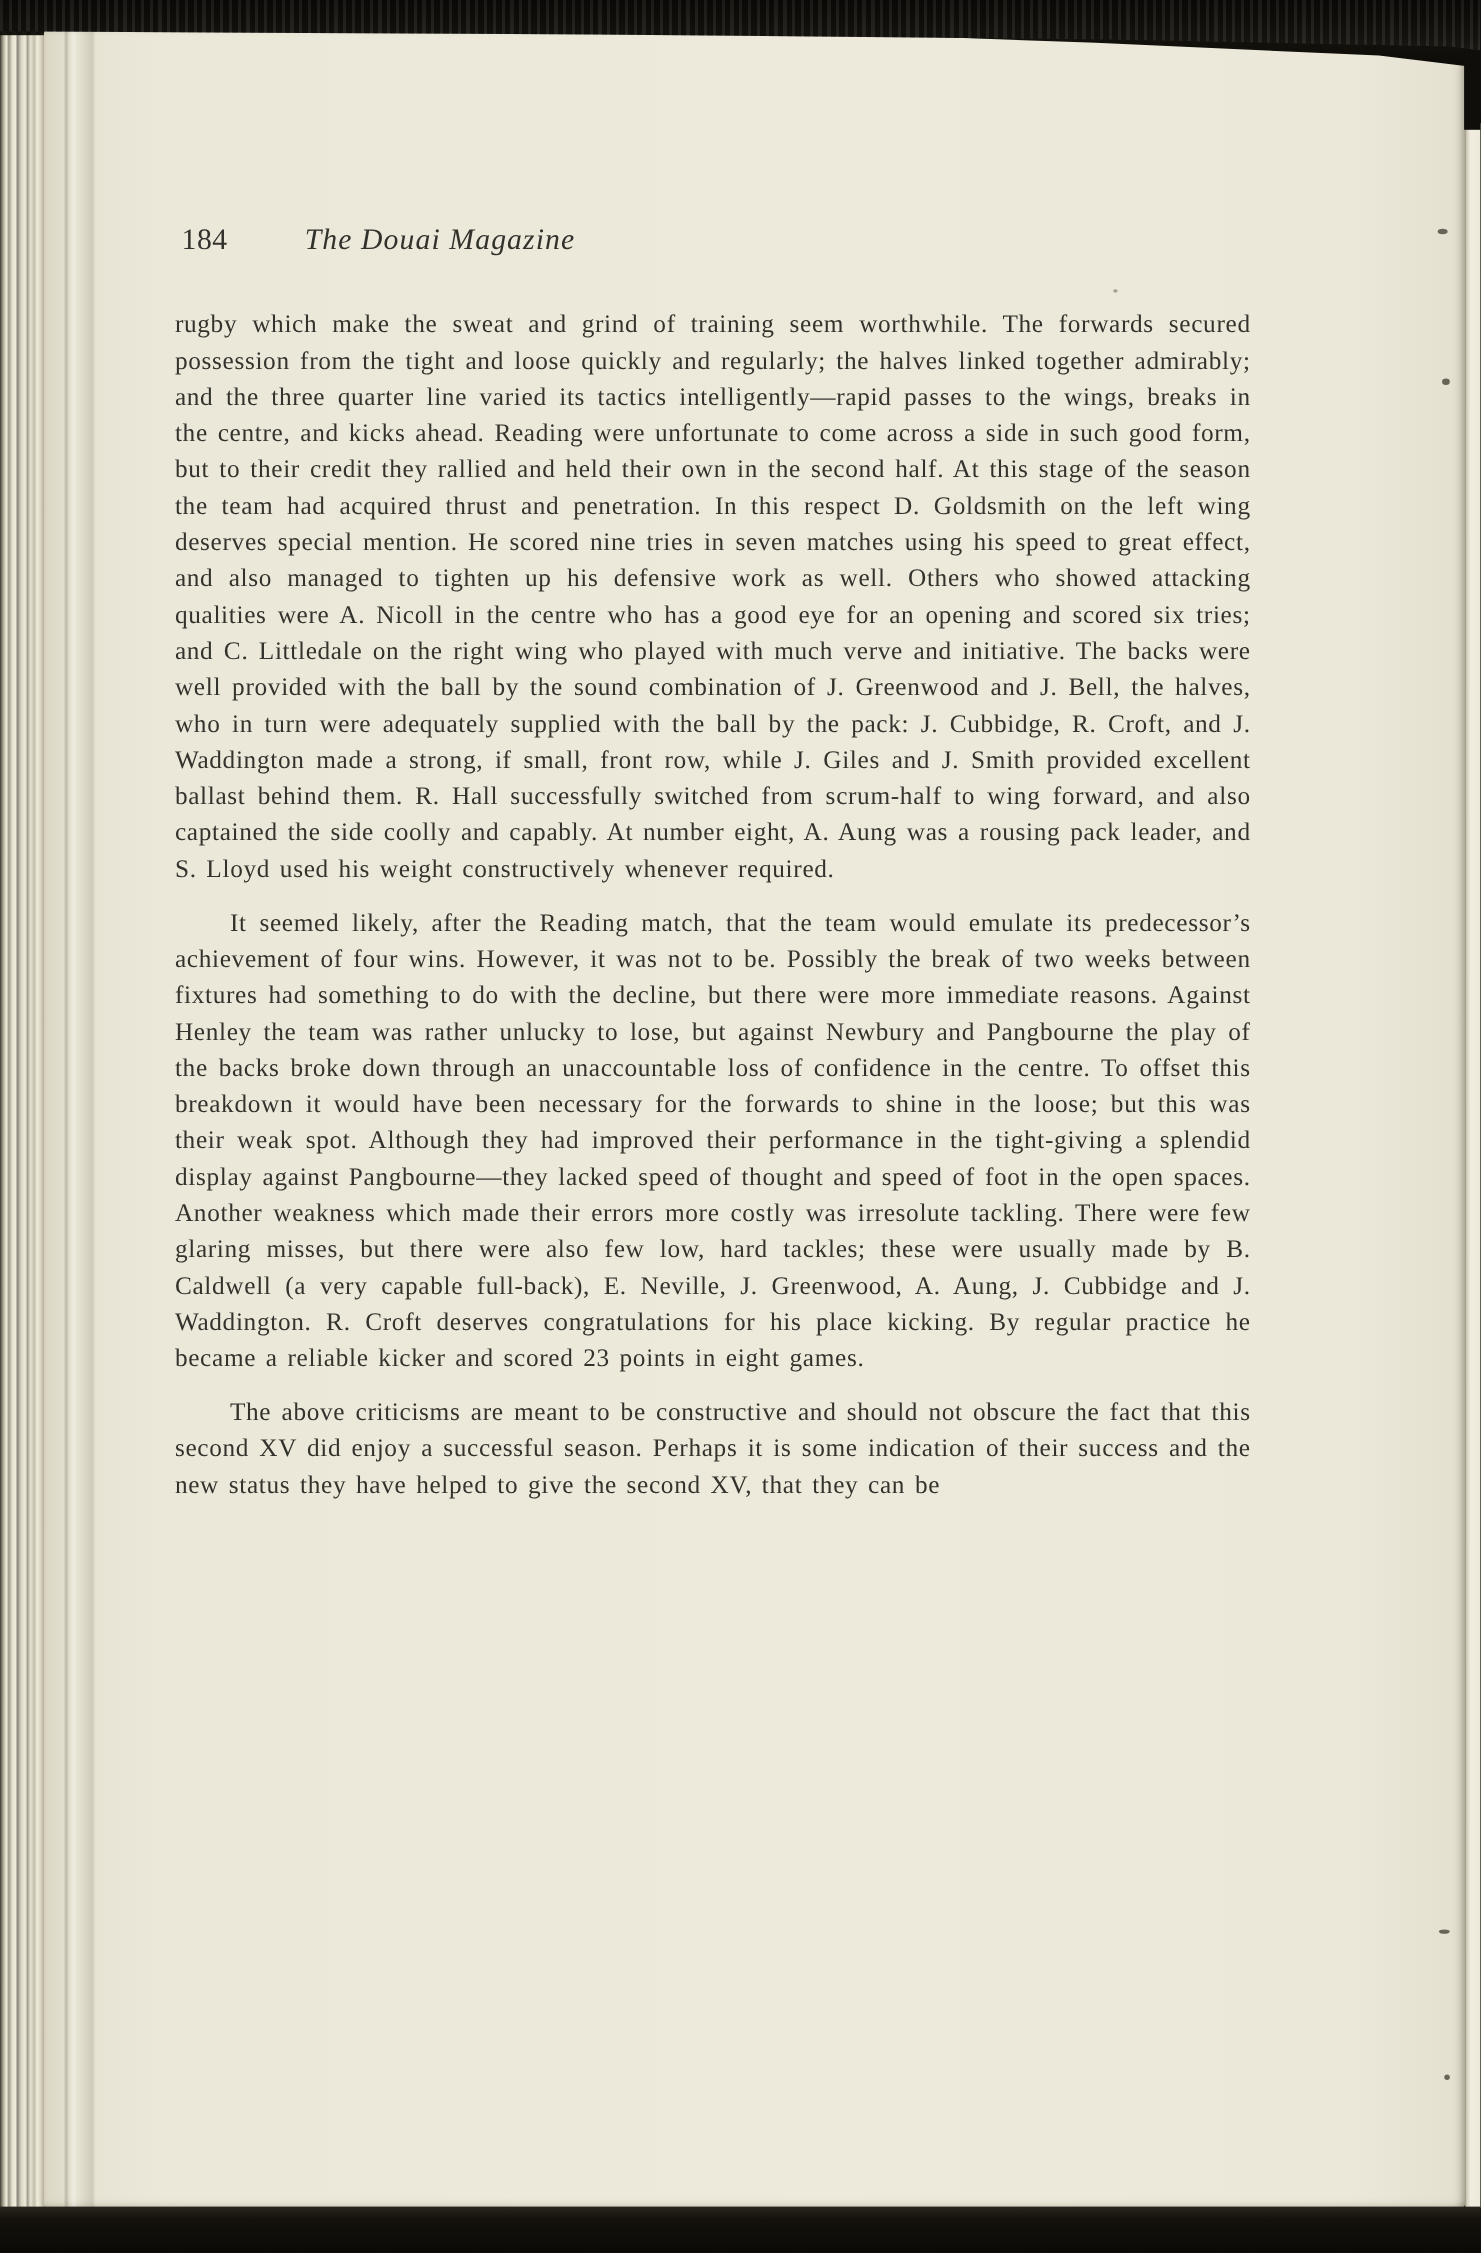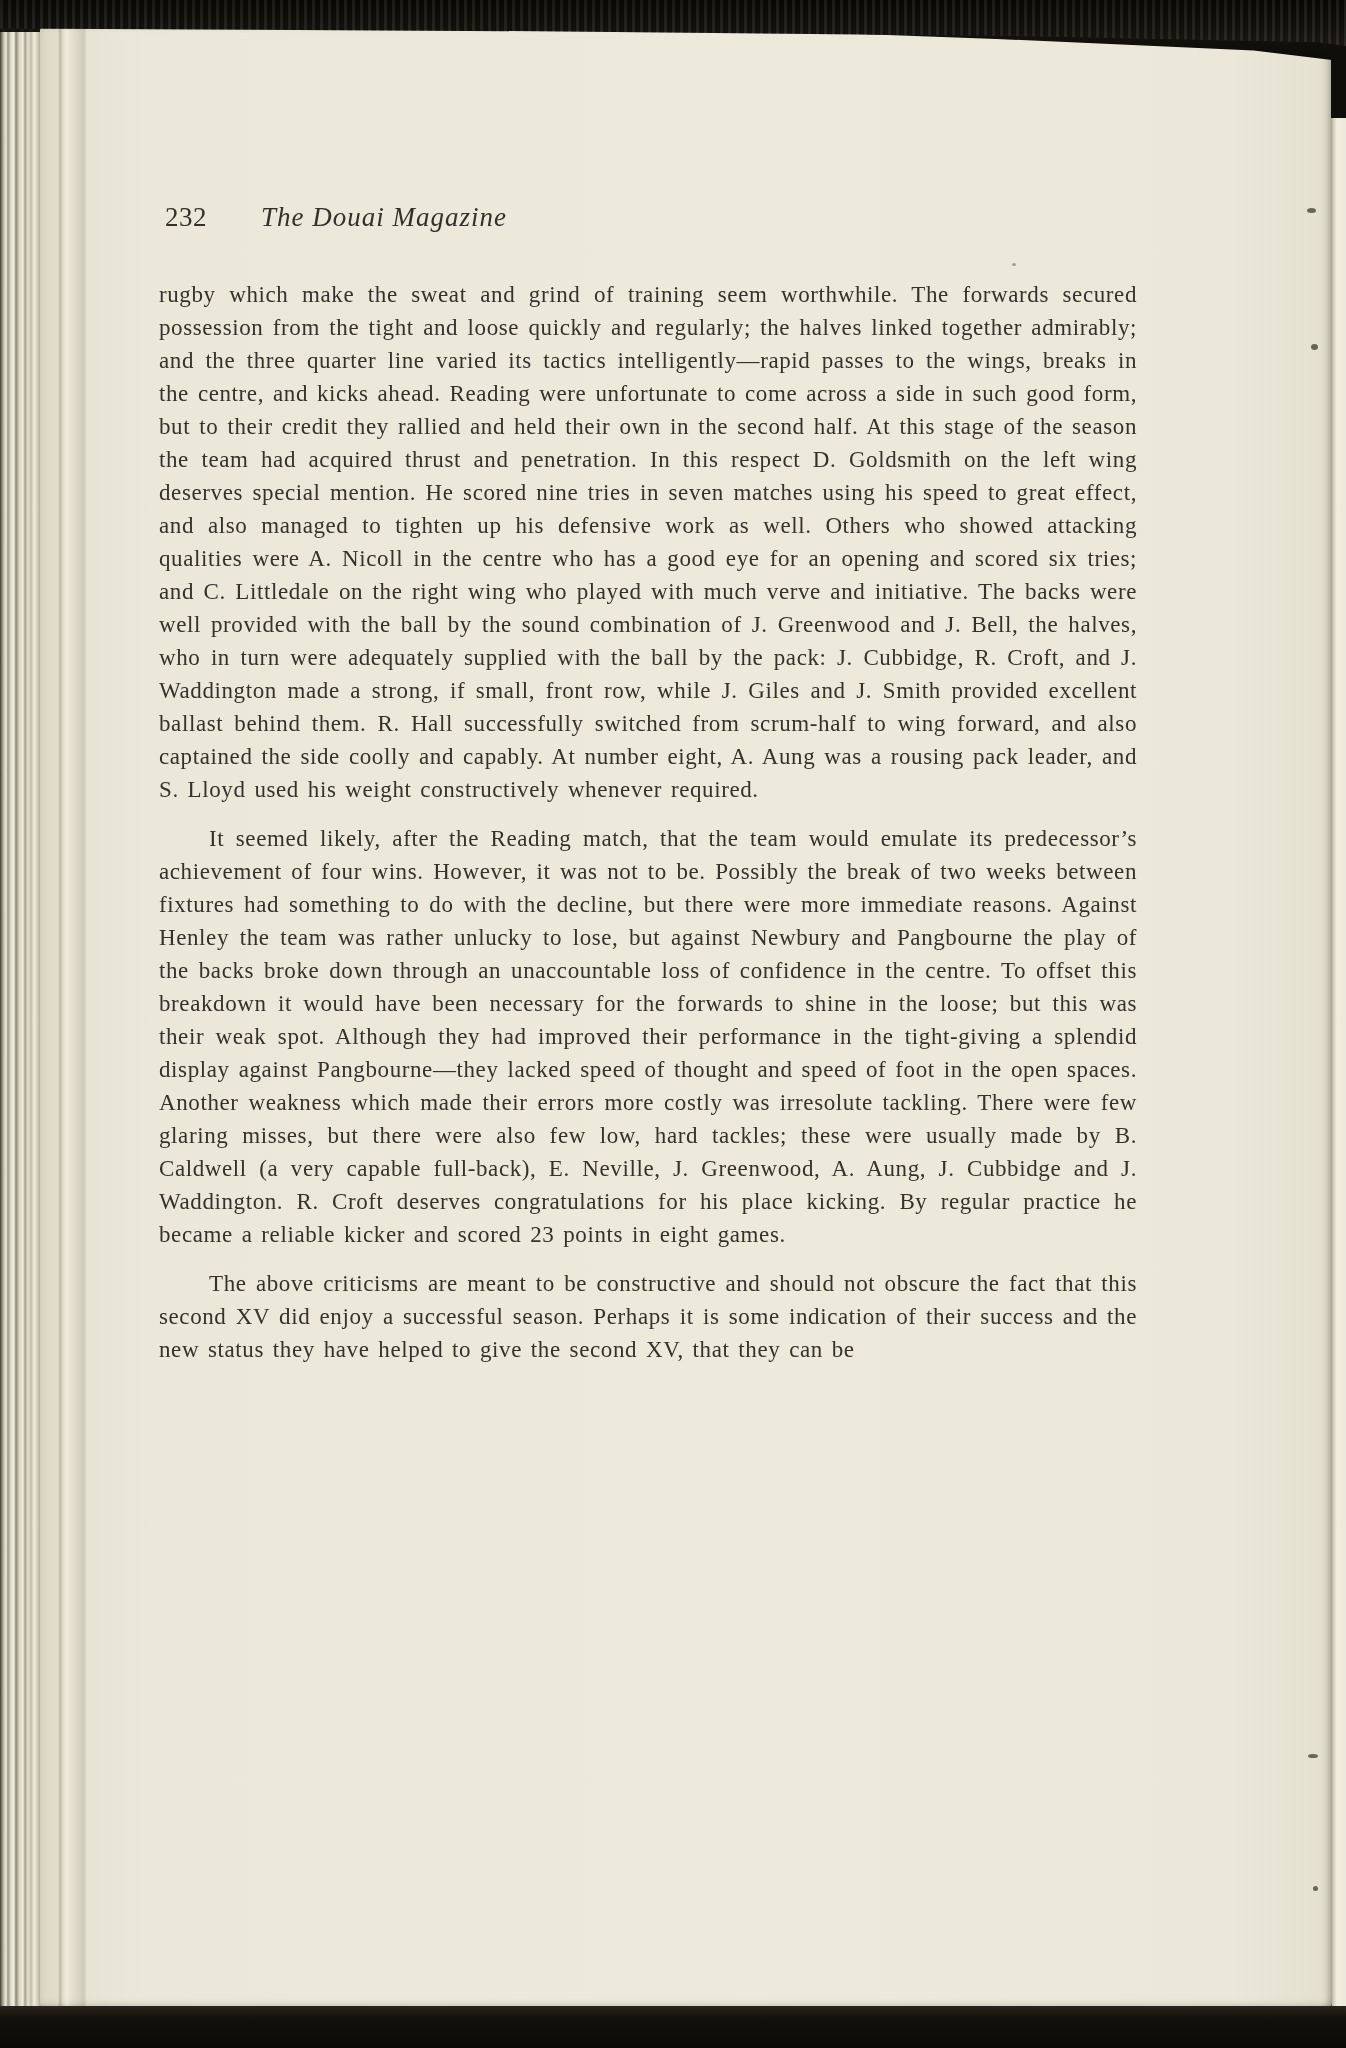--- a/index.html
+++ b/index.html
@@ -73,21 +73,21 @@
   .content{
     position:absolute;left:119px;top:173px;width:978px;
     color:#33312c;
   }
   .page-header{
     display:flex;align-items:baseline;
     font-size:27px;line-height:33px;letter-spacing:0.5px;
     margin:0 0 44px 6px;
   }
   .page-number{font-style:normal;}
-  .magazine-title{font-style:italic;margin-left:54px;letter-spacing:1px;}
+  .magazine-title{font-style:italic;margin-left:70px;letter-spacing:1px;}
   .body-text p{
     margin:0 0 16px 0;
     font-size:23px;line-height:33px;
     letter-spacing:0.6px;word-spacing:2.5px;
     text-align:justify;
     color:#34322c;
   }
   .body-text p.indent{text-indent:50px;}
   
   .speck{position:absolute;background:#4a4538;border-radius:50%;z-index:5;opacity:0.8;}
@@ -101,21 +101,21 @@
 <body>
 
 <div class="scene">
 
   <div class="page-edges"></div>
 
   <div class="page">
     <div class="content">
 
       <div class="page-header">
-        <span class="page-number">232</span>
+        <span class="page-number">184</span>
         <span class="magazine-title">The Douai Magazine</span>
       </div>
 
       <div class="body-text">
         <p>rugby which make the sweat and grind of training seem worthwhile. The forwards secured possession from the tight and loose quickly and regularly; the halves linked together admirably; and the three quarter line varied its tactics intelligently—rapid passes to the wings, breaks in the centre, and kicks ahead.  Reading were unfortunate to come across a side in such good form, but to their credit they rallied and held their own in the second half.  At this stage of the season the team had acquired thrust and penetration. In this respect D. Goldsmith on the left wing deserves special mention.  He scored nine tries in seven matches using his speed to great effect, and also managed to tighten up his defensive work as well.  Others who showed attacking qualities were A. Nicoll in the centre who has a good eye for an opening and scored six tries; and C. Littledale on the right wing who played with much verve and initiative.  The backs were well provided with the ball by the sound combination of J. Greenwood and J. Bell, the halves, who in turn were adequately supplied with the ball by the pack: J. Cubbidge, R. Croft, and J. Waddington made a strong, if small, front row, while J. Giles and J. Smith provided excellent ballast behind them.  R. Hall successfully switched from scrum-half to wing forward, and also captained the side coolly and capably.  At number eight, A. Aung was a rousing pack leader, and S. Lloyd used his weight constructively whenever required.</p>
         <p class="indent">It seemed likely, after the Reading match, that the team would emulate its predecessor’s achievement of four wins.  However, it was not to be.  Possibly the break of two weeks between fixtures had something to do with the decline, but there were more immediate reasons.  Against Henley the team was rather unlucky to lose, but against Newbury and Pangbourne the play of the backs broke down through an unaccountable loss of confidence in the centre.  To offset this breakdown it would have been necessary for the forwards to shine in the loose; but this was their weak spot.  Although they had improved their performance in the tight-giving a splendid display against Pangbourne—they lacked speed of thought and speed of foot in the open spaces.  Another weakness which made their errors more costly was irresolute tackling.  There were few glaring misses, but there were also few low, hard tackles; these were usually made by B. Caldwell (a very capable full-back), E. Neville, J. Greenwood, A. Aung, J. Cubbidge and J. Waddington.  R. Croft deserves congratulations for his place kicking.  By regular practice he became a reliable kicker and scored 23 points in eight games.</p>
         <p class="indent">The above criticisms are meant to be constructive and should not obscure the fact that this second XV did enjoy a successful season.  Perhaps it is some indication of their success and the new status they have helped to give the second XV, that they can be</p>
       </div>
 
     </div>

